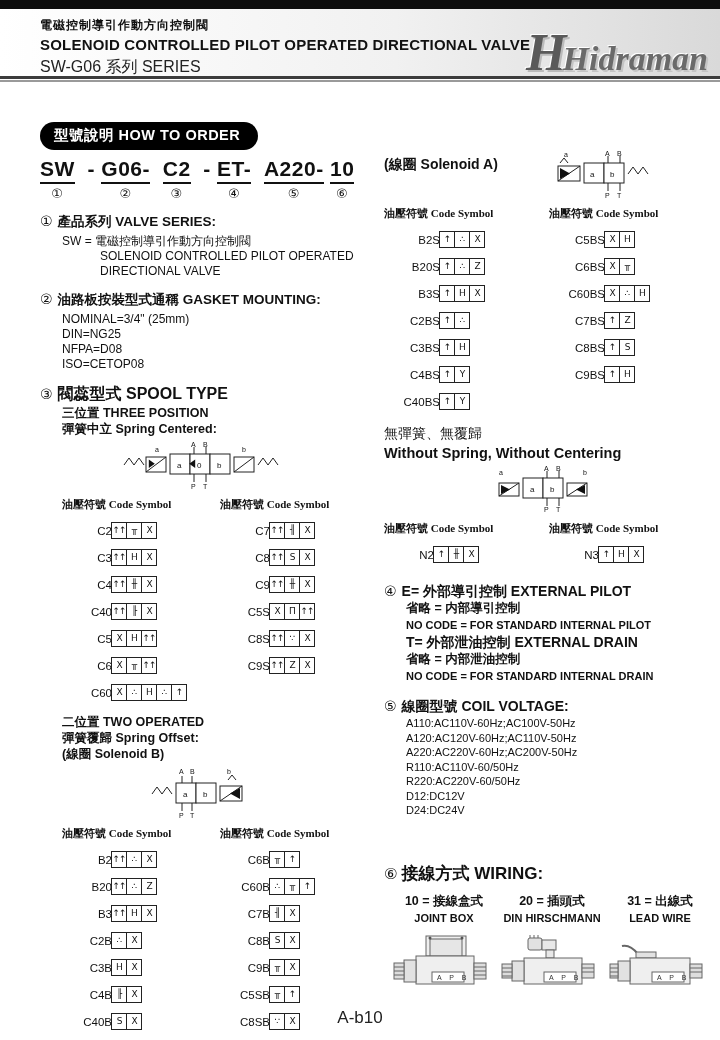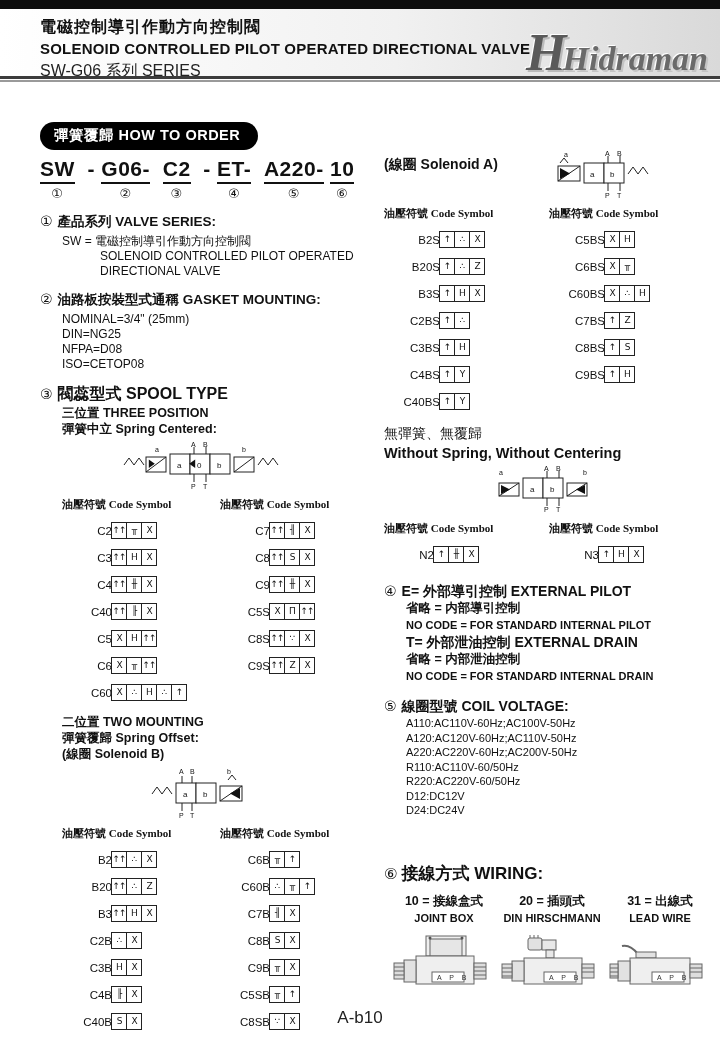--- a/index.html
+++ b/index.html
@@ -5,21 +5,21 @@
   * { margin:0; padding:0; box-sizing:border-box; }
   html,body { background:#fff; }
   body { font-family:"Liberation Sans","DejaVu Sans",sans-serif; color:#111; }
   .page { position:relative; width:720px; height:1040px; background:#fff; overflow:hidden; }
 
   
   .topbar { position:absolute; left:0; top:0; width:720px; height:9px; background:#0d0d0d; }
   .headband { position:absolute; left:0; top:9px; width:720px; height:67px;
     background:linear-gradient(90deg,#ffffff 0%,#f1f1f1 55%,#d9d9d9 100%); }
   .headband .htxt { position:absolute; left:40px; top:8px; }
-  .title-zh { font-size:16px; font-weight:bold; letter-spacing:1px; }
+  .title-zh { font-size:12px; font-weight:bold; letter-spacing:1px; }
   .title-en { font-size:15px; font-weight:bold; margin-top:2px; letter-spacing:0.2px; }
   .series   { font-size:16px; margin-top:4px; color:#222; }
   .rule { position:absolute; left:0; top:76px; width:720px; height:6px;
     border-top:3px solid #3c3c3c; border-bottom:2px solid #9a9a9a; background:#fff; }
   .logo { position:absolute; right:12px; top:14px; color:#6e6e6e; white-space:nowrap; }
   .logo-h { font-family:"Liberation Serif","DejaVu Serif",serif; font-style:italic; font-weight:bold;
     font-size:52px; color:#5a5a5a; text-shadow:2px 2px 0 #bbb, -1px -1px 0 #fff; letter-spacing:-4px; }
   .logo-text { font-family:"Liberation Serif","DejaVu Serif",serif; font-style:italic; font-weight:bold;
     font-size:34px; color:#6a6a6a; text-shadow:2px 2px 0 #c4c4c4, -1px -1px 0 #fff; letter-spacing:0px; }
 
@@ -99,21 +99,21 @@
       <div class="title-en">SOLENOID CONTROLLED PILOT OPERATED DIRECTIONAL VALVE</div>
       <div class="series">SW-G06 系列  SERIES</div>
     </div>
     <div class="logo">
       <span class="logo-h">H</span><span class="logo-text">Hidraman</span>
     </div>
   </div>
   <div class="rule"></div>
 
   <div class="col-left">
-    <span class="pill">彈簧覆歸 HOW TO ORDER</span>
+    <span class="pill">型號說明 HOW TO ORDER</span>
 
     <div class="model">
       
     
         <span class="msep"></span><span class="mpart"><span class="mseg">SW</span><span class="mnum">①</span></span>
       
         <span class="msep"> - </span><span class="mpart"><span class="mseg">G06-</span><span class="mnum">②</span></span>
       
         <span class="msep"> </span><span class="mpart"><span class="mseg">C2</span><span class="mnum">③</span></span>
       
@@ -305,21 +305,21 @@
                 <span class="sym">
                   <span class="symcell">↑↑</span>
                   <span class="symcell">Z</span>
                   <span class="symcell">X</span>
                 </span>
               </div>
             </div>
         </div>
       </div>
 
-      <div class="sub" style="margin-top:8px">二位置  TWO MOUNTING</div>
+      <div class="sub" style="margin-top:8px">二位置  TWO OPERATED</div>
       <div class="sub">彈簧覆歸 Spring  Offset:</div>
       <div class="sub">(線圈 Solenoid B)</div>
 
       <div class="schem">
         <svg width="170" height="52" viewBox="0 0 170 52">
           <g stroke="#222" stroke-width="1" fill="none">
             <path d="M28,28 l5,-7 l5,7 l5,-7 l5,7"></path>
             <rect x="52" y="17" width="20" height="20" fill="#fff"></rect>
             <rect x="72" y="17" width="20" height="20" fill="#fff"></rect>
             <rect x="96" y="20" width="22" height="15"></rect>

